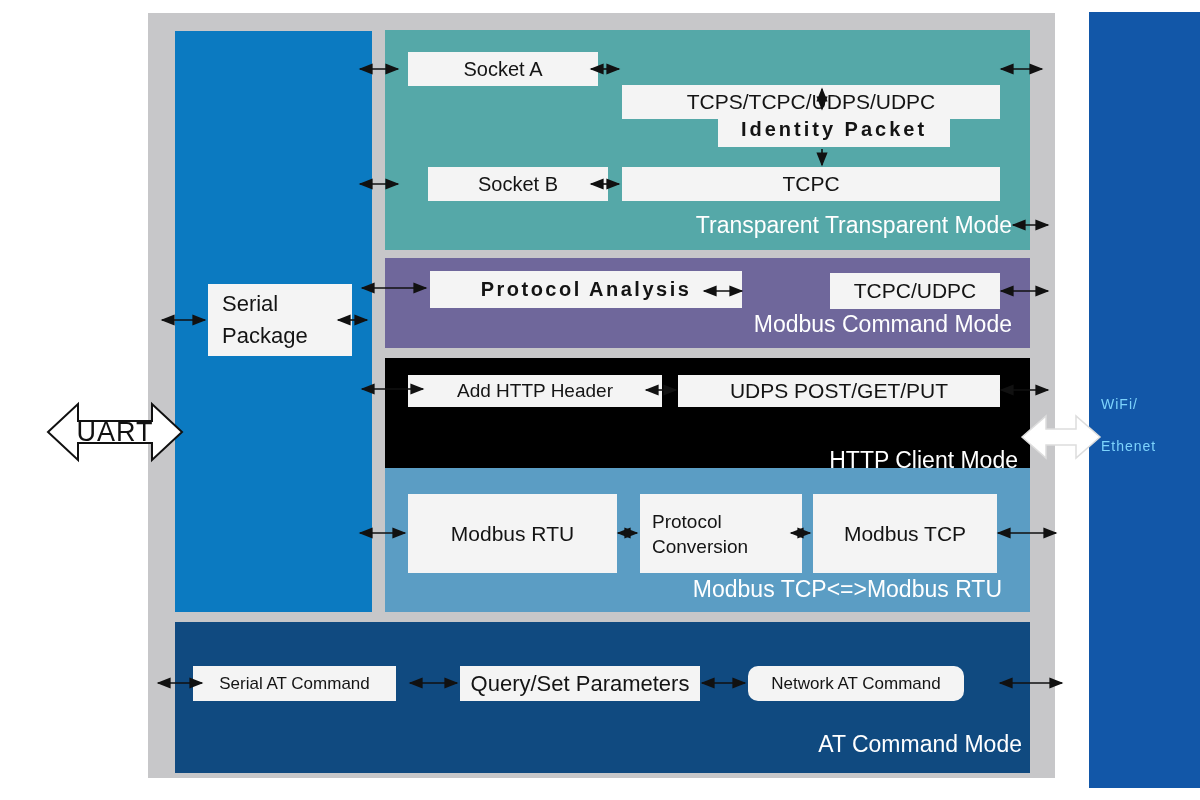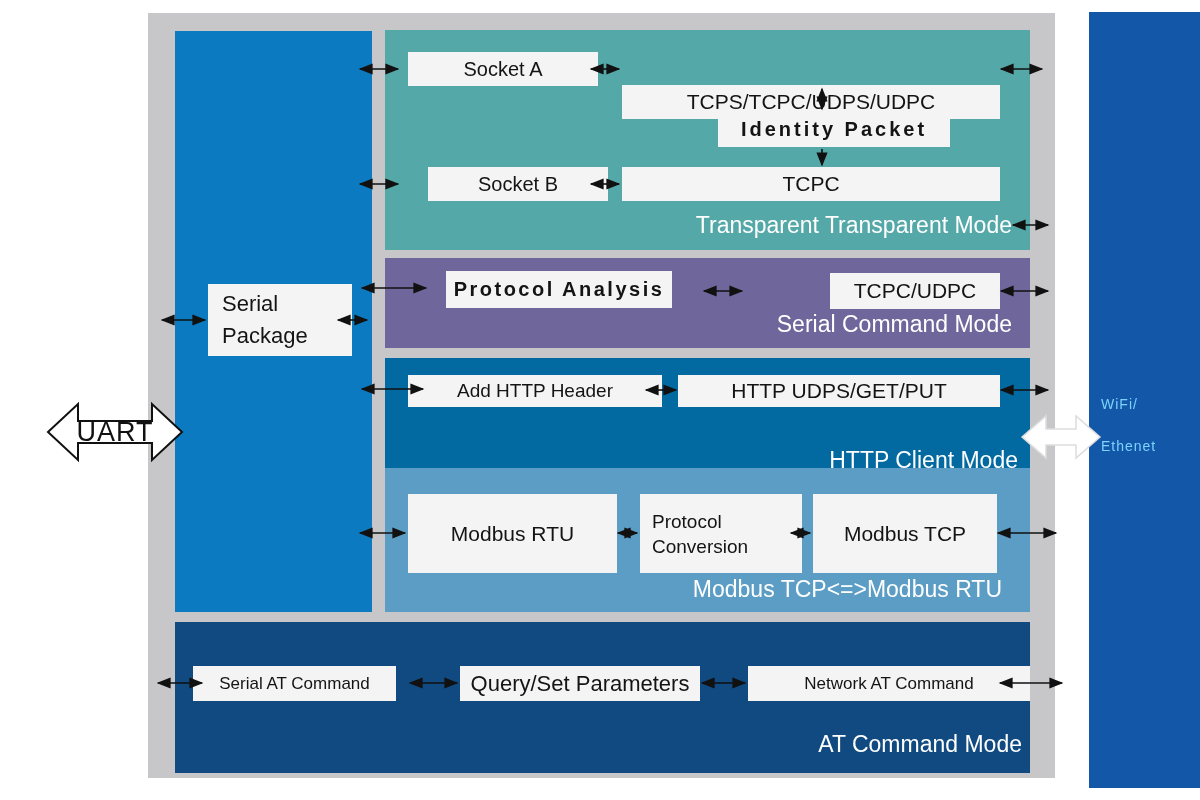--- a/index.html
+++ b/index.html
@@ -20,51 +20,51 @@
   .wifi-line.l2{top:426px;}
 
   
   .frame{left:148px;top:13px;width:907px;height:765px;background:#c7c7c9;}
   .cpu-bar{left:175px;top:31px;width:197px;height:581px;background:#0b7ac1;}
 
   
   .section{position:absolute;}
   .sec-transparent{left:385px;top:30px;width:645px;height:220px;background:#55a8a8;}
   .sec-serial-cmd{left:385px;top:258px;width:645px;height:90px;background:#6f679b;}
-  .sec-http{left:385px;top:358px;width:645px;height:124px;background:#0369a1;}
+  .sec-http{left:385px;top:358px;width:645px;height:124px;background:#000000;}
   .sec-modbus{left:385px;top:468px;width:645px;height:144px;background:#5b9dc4;}
   .sec-at{left:175px;top:622px;width:855px;height:151px;background:#104a80;}
   .sec-title{position:absolute;color:#fff;font-size:23px;white-space:nowrap;}
   .t-transparent{right:18px;bottom:11px;}
   .t-serial{right:18px;bottom:10px;}
   .t-http{right:12px;bottom:8px;}
   .t-modbus{right:28px;bottom:9px;}
   .t-at{right:8px;bottom:15px;}
 
   
   .wbox{
     position:absolute;background:#f4f4f4;color:#141414;
     display:flex;align-items:center;justify-content:center;
     font-size:20px;white-space:nowrap;
   }
   .b-socket-a{left:408px;top:52px;width:190px;height:34px;}
   .b-tcps{left:622px;top:52px;width:378px;height:34px;font-size:21px;margin-top:33px;}
   .b-identity{left:718px;top:112px;width:232px;height:35px;font-weight:bold;letter-spacing:3px;}
   .b-socket-b{left:408px;top:167px;width:180px;height:34px;margin-left:20px;}
   .b-tcpc{left:622px;top:167px;width:378px;height:34px;font-size:21px;}
-  .b-protocol-analysis{left:430px;top:271px;width:226px;height:37px;font-weight:bold;letter-spacing:2.5px;margin-left:16px;}
+  .b-protocol-analysis{left:430px;top:271px;width:312px;height:37px;font-weight:bold;letter-spacing:2.5px;}
   .b-tcpc-udpc{left:830px;top:273px;width:170px;height:36px;font-size:21px;}
   .b-add-header{left:408px;top:375px;width:254px;height:32px;font-size:19px;}
   .b-http-methods{left:678px;top:375px;width:322px;height:32px;font-size:21px;}
   .b-modbus-rtu{left:408px;top:494px;width:209px;height:79px;font-size:21px;}
   .b-protocol-conversion{left:640px;top:494px;width:150px;height:79px;font-size:19px;justify-content:flex-start;padding-left:12px;}
   .b-modbus-tcp{left:813px;top:494px;width:184px;height:79px;font-size:21px;}
   .b-at-serial{left:193px;top:666px;width:203px;height:35px;font-size:17px;}
   .b-at-query{left:460px;top:666px;width:240px;height:35px;font-size:22px;}
-  .b-at-network{left:748px;top:666px;width:282px;height:35px;font-size:17px;}
+  .b-at-network{left:748px;top:666px;width:216px;height:35px;font-size:17px;border-radius:10px;}
   .b-serial-package{left:208px;top:284px;width:130px;height:72px;font-size:22px;justify-content:flex-start;padding-left:14px;text-align:right;}
   .two-line{flex-direction:column;align-items:flex-start;justify-content:center;line-height:25px;}
   .b-serial-package.two-line{line-height:32px;}
 
   
   .overlay{position:absolute;left:0;top:0;width:1200px;height:800px;pointer-events:none;}
   .uart-text{font-size:27px;fill:#111;letter-spacing:1px;}
 </style>
 </head>
 <body>
@@ -85,30 +85,30 @@
 <div class="section sec-transparent">
   <div class="sec-title t-transparent">Transparent Transparent Mode</div>
 </div>
 <div class="wbox b-socket-a">Socket A</div>
 <div class="wbox b-tcps">TCPS/TCPC/UDPS/UDPC</div>
 <div class="wbox b-identity">Identity Packet</div>
 <div class="wbox b-socket-b">Socket B</div>
 <div class="wbox b-tcpc">TCPC</div>
 
 <div class="section sec-serial-cmd">
-  <div class="sec-title t-serial">Serial Command Mode</div>
+  <div class="sec-title t-serial">Modbus Command Mode</div>
 </div>
 <div class="wbox b-protocol-analysis">Protocol Analysis</div>
 <div class="wbox b-tcpc-udpc">TCPC/UDPC</div>
 
 <div class="section sec-http">
   <div class="sec-title t-http">HTTP Client Mode</div>
 </div>
 <div class="wbox b-add-header">Add HTTP Header</div>
-<div class="wbox b-http-methods">HTTP UDPS/GET/PUT</div>
+<div class="wbox b-http-methods">UDPS POST/GET/PUT</div>
 
 <div class="section sec-modbus">
   <div class="sec-title t-modbus">Modbus TCP&lt;=&gt;Modbus RTU</div>
 </div>
 <div class="wbox b-modbus-rtu">Modbus RTU</div>
 <div class="wbox b-protocol-conversion two-line">
   <span>Protocol</span>
   <span>Conversion</span>
 </div>
 <div class="wbox b-modbus-tcp">Modbus TCP</div>

